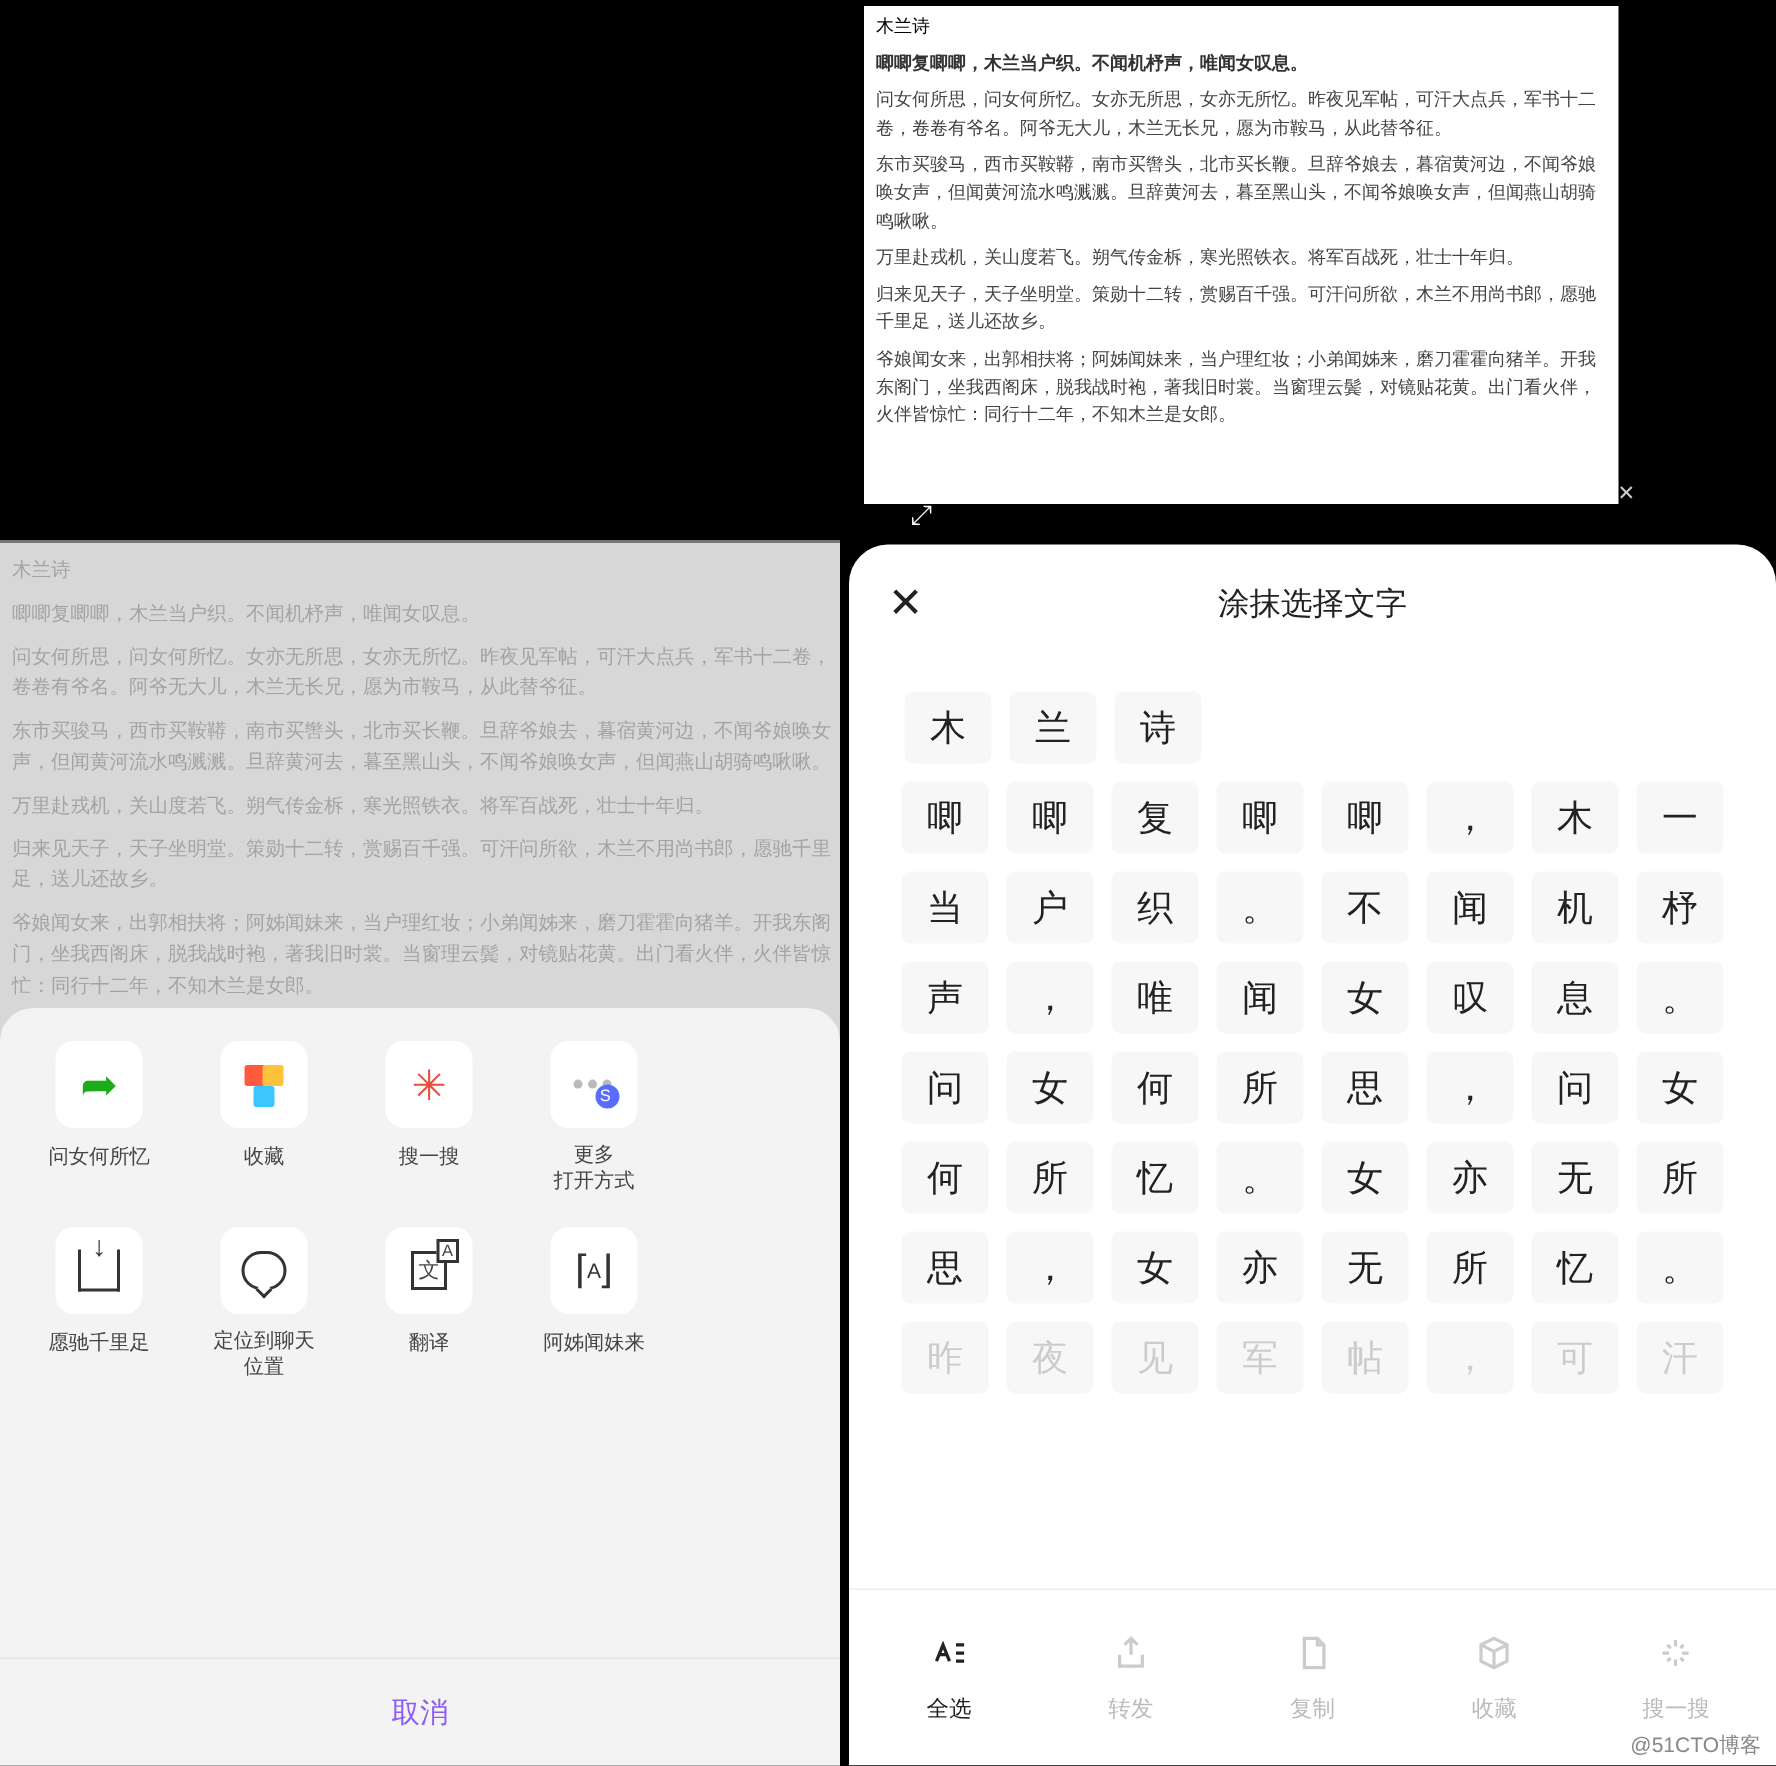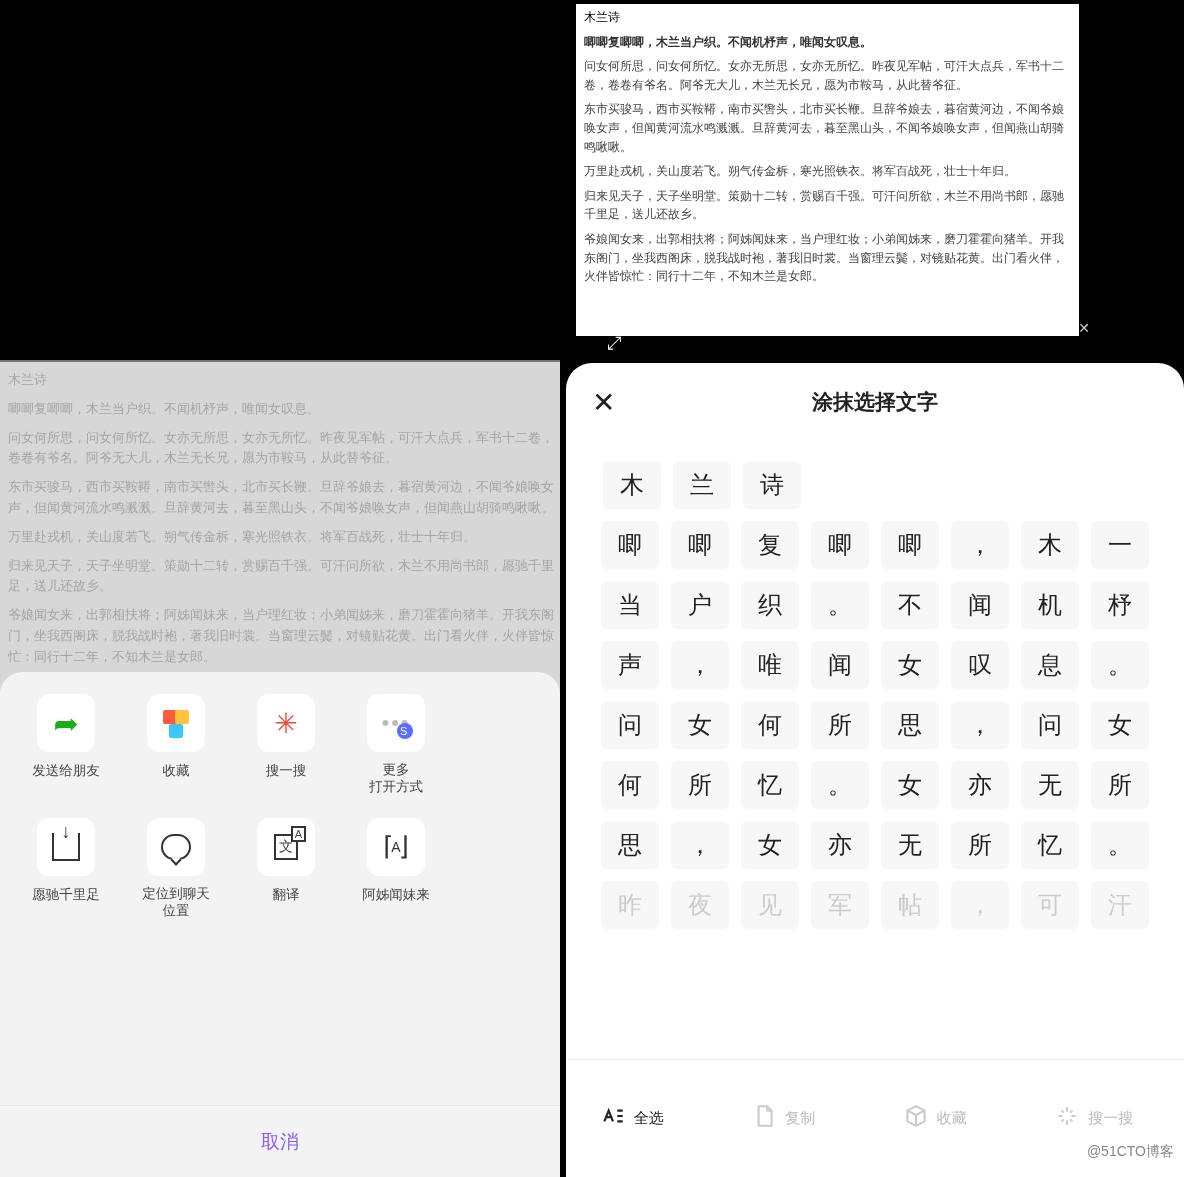--- a/index.html
+++ b/index.html
@@ -132,21 +132,21 @@
   .extract-header {
     height: 78px;
     display:flex; align-items:center;
     position: relative;
   }
   .extract-close {
     position:absolute; left: 26px; top: 50%; transform: translateY(-50%);
     font-size: 28px; color:#222;
   }
   .extract-title {
-    flex:1; text-align:center; font-size: 21px; color:#222; font-weight:700;
+    flex:1; text-align:center; font-size: 21px; color:#222; font-weight:400;
   }
   .char-grid {
     flex:1;
     padding: 20px 12px 0 12px;
     overflow:hidden;
   }
   .char-row {
     display:flex;
     justify-content:center;
     gap: 12px;
@@ -167,30 +167,30 @@
     border-top: 1px solid #eee;
     display:flex;
     justify-content: space-around;
     align-items:center;
     padding: 0 6px;
   }
   .bar-item {
     text-align:center;
     font-size: 15px;
     color:#bbb;
-    display:flex; flex-direction:row; align-items:center;
+    display:flex; flex-direction:column; align-items:center;
     gap:8px;
     width:96px;
   }
   .bar-item.active { color:#222; }
   .bar-ico { font-size:24px; }
   .bar-ico svg { width:26px; height:26px; }
 
   .watermark {
-    position:absolute; right: 10px; bottom: 16px;
+    position:absolute; right: 10px; bottom: 4px;
     color:#888; font-size: 14px;
   }
 </style>
 </head>
 <body>
 
 <div class="top-text">
   <p class="title">木兰诗</p>
   <p class="first">唧唧复唧唧，木兰当户织。不闻机杼声，唯闻女叹息。</p>
   <p>问女何所思，问女何所忆。女亦无所思，女亦无所忆。昨夜见军帖，可汗大点兵，军书十二卷，卷卷有爷名。阿爷无大儿，木兰无长兄，愿为市鞍马，从此替爷征。</p>
@@ -213,21 +213,21 @@
   <p>爷娘闻女来，出郭相扶将；阿姊闻妹来，当户理红妆；小弟闻姊来，磨刀霍霍向猪羊。开我东阁门，坐我西阁床，脱我战时袍，著我旧时裳。当窗理云鬓，对镜贴花黄。出门看火伴，火伴皆惊忙：同行十二年，不知木兰是女郎。</p>
 </div>
 <div class="dim-overlay"></div>
 
 <div class="share-sheet">
   <div class="share-row">
     <div class="share-item">
       <div class="share-icon-box">
           <span class="ico ico-share-arrow">➦</span>
         </div>
-      <div>发送给朋友</div>
+      <div>问女何所忆</div>
     </div>
     <div class="share-item">
       <div class="share-icon-box">
           <span class="ico ico-cube">
         <span style="background:#ff5a3c;left:2px;top:2px"></span>
         <span style="background:#ffc23c;right:2px;top:2px"></span>
         <span style="background:#3cc6ff;left:8px;bottom:0"></span>
       </span>
         </div>
       <div>收藏</div>
@@ -367,20 +367,28 @@
       <span class="bar-ico">
         <svg viewBox="0 0 24 24" fill="none" stroke="#222" stroke-width="2">
             <path d="M4 17l4-10 4 10M5 13h6M16 7h5M16 12h5M16 17h5"></path>
           </svg>
       </span>
       <span>全选</span>
     </div>
     <div class="bar-item">
       <span class="bar-ico">
         <svg viewBox="0 0 24 24" fill="none" stroke="#ccc" stroke-width="2">
+            <path d="M12 3v10M8 7l4-4 4 4M5 13v7h14v-7"></path>
+          </svg>
+      </span>
+      <span>转发</span>
+    </div>
+    <div class="bar-item">
+      <span class="bar-ico">
+        <svg viewBox="0 0 24 24" fill="none" stroke="#ccc" stroke-width="2">
             <path d="M7 3h8l4 4v14H7zM15 3v4h4"></path>
           </svg>
       </span>
       <span>复制</span>
     </div>
     <div class="bar-item">
       <span class="bar-ico">
         <svg viewBox="0 0 24 24" fill="none" stroke="#ccc" stroke-width="2">
             <path d="M12 3l8 4v10l-8 4-8-4V7zM4 7l8 4 8-4M12 11v10"></path>
           </svg>

